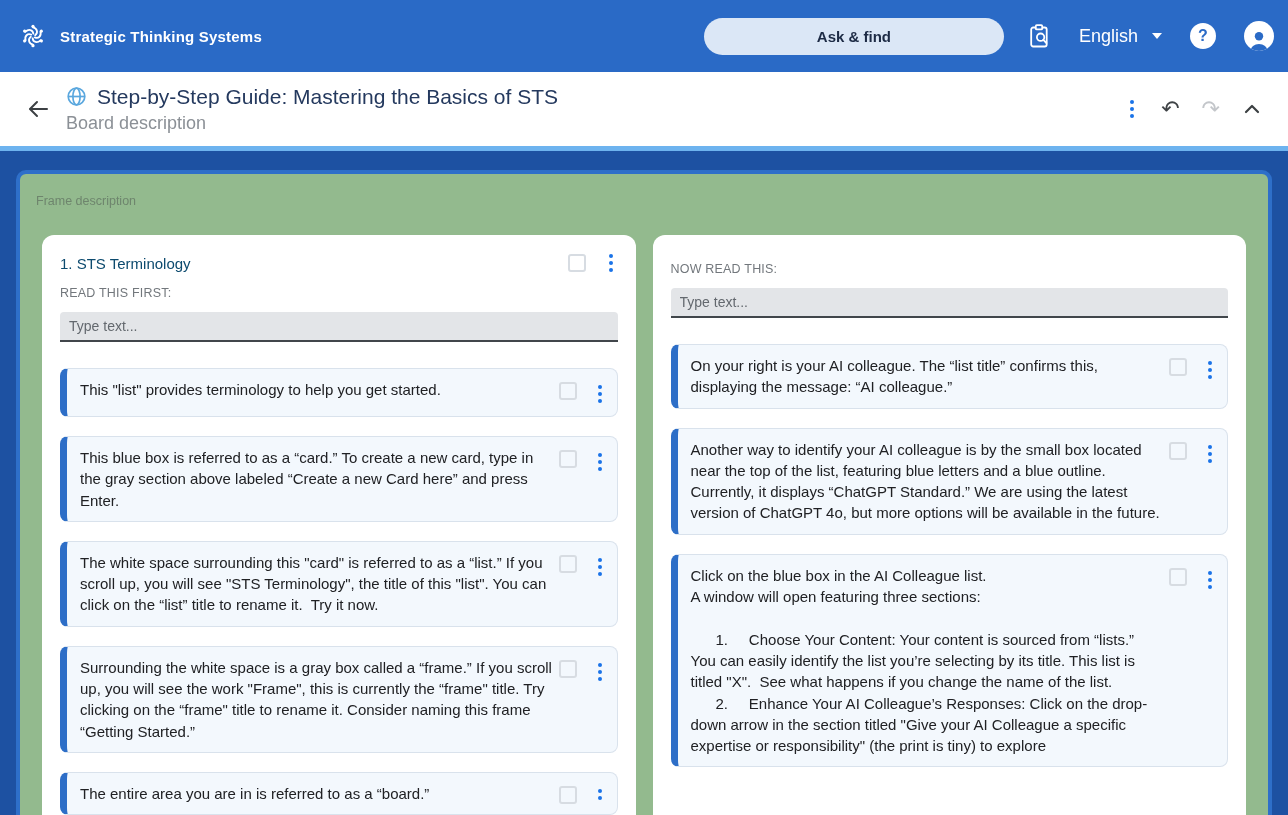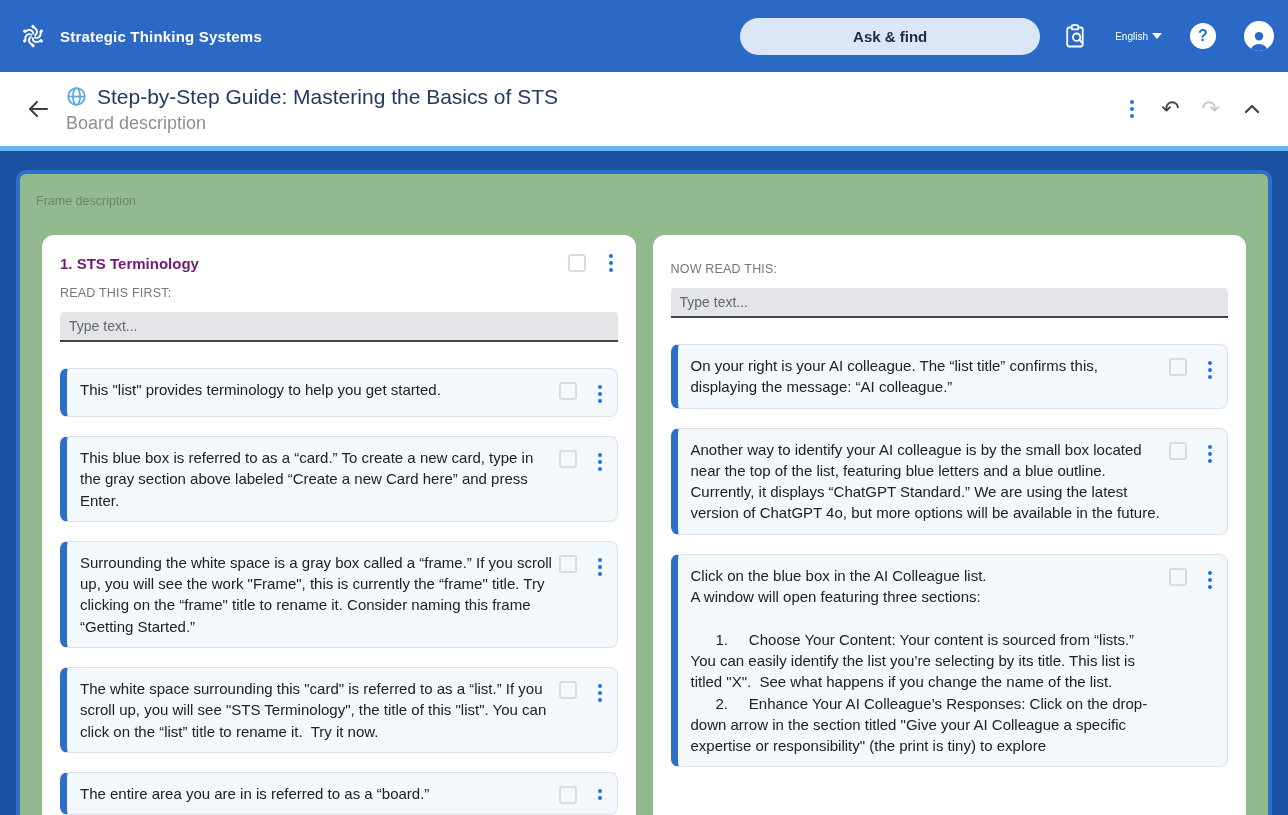--- a/index.html
+++ b/index.html
@@ -6,21 +6,21 @@
   html,body { width:1288px; height:815px; overflow:hidden; }
   body { font-family:"Liberation Sans", sans-serif; background:#1d51a2; }
 
   
   .appbar { height:72px; background:#2a6ac6; display:flex; align-items:center; padding:0 14px 0 16px; }
   .logo { width:34px; height:34px; display:flex; align-items:center; justify-content:center; }
   .brand { color:#fff; font-size:15px; font-weight:700; margin-left:10px; letter-spacing:.2px; }
   .search-pill { margin-left:auto; width:300px; height:37px; border-radius:19px; background:#dbe7f6;
     display:flex; align-items:center; justify-content:center; color:#1d2b45; font-size:15px; font-weight:700; cursor:pointer; }
   .appbar-right { display:flex; align-items:center; gap:28px; margin-left:24px; }
-  .lang { display:flex; align-items:center; gap:4px; color:#fff; font-size:10px; cursor:pointer; }
+  .lang { display:flex; align-items:center; gap:14px; color:#fff; font-size:18px; cursor:pointer; }
   .caret-down { width:0; height:0; border-left:5px solid transparent; border-right:5px solid transparent; border-top:6px solid #fff; }
   .help-circle { width:26px; height:26px; border-radius:50%; background:#fff; color:#2a6ac6; font-weight:700;
     font-size:16px; display:flex; align-items:center; justify-content:center; cursor:pointer; }
   .avatar { width:30px; height:30px; border-radius:50%; background:#fff; display:flex; align-items:flex-end; justify-content:center; overflow:hidden; cursor:pointer; }
 
   
   .board-header { height:74px; background:#fff; display:flex; align-items:center; padding:0 18px 0 24px; }
   .back-btn { width:28px; height:28px; display:flex; align-items:center; justify-content:center; cursor:pointer; }
   .bh-text { margin-left:14px; display:flex; flex-direction:column; }
   .bh-titlerow { display:flex; align-items:center; gap:10px; }
@@ -43,21 +43,21 @@
   .caret-bar { width:2px; height:27px; background:#111; margin-left:2px; }
   .frame-desc { font-size:12.5px; color:#6e856d; margin-top:0; }
   .frame-controls { margin-left:auto; display:flex; align-items:center; gap:20px; padding-right:16px; }
   .checkbox { width:18px; height:18px; border:2px solid #d7dce2; border-radius:3px; background:transparent; cursor:pointer; flex:none; }
   .checkbox.on-green { border-color:rgba(255,255,255,.5); }
 
   
   .lists { display:flex; gap:17px; margin-top:27px; margin-left:6px; align-items:flex-start; }
   .list { width:596px; min-height:600px; background:#fff; border-radius:12px; padding:16px 18px; }
   .list-head { display:flex; align-items:center; }
-  .list-title { flex:1; font-size:15px; font-weight:700; color:#701a75; padding-right:10px; cursor:text; }
+  .list-title { flex:1; font-size:15px; font-weight:400; color:#0c4a6e; padding-right:10px; cursor:text; }
   .list-controls { display:flex; align-items:center; gap:18px; }
   .list-sub { margin-top:11px; font-size:12.5px; color:#72777c; letter-spacing:.2px; }
   .list-input { margin-top:12px; width:100%; height:30px; background:#e3e5e8; border:none; outline:none;
     border-bottom:2px solid #41464b; border-radius:4px 4px 0 0; padding:0 9px; font-size:14px;
     font-family:"Liberation Sans", sans-serif; color:#202124; }
   .list-input::placeholder { color:#63686e; }
   .cards { margin-top:26px; display:flex; flex-direction:column; gap:19px; }
   .card { background:#f3f8fd; border:1px solid #d9e2ec; border-left:7px solid #2d6ec7; border-radius:8px;
     padding:10px 10px 10px 13px; display:flex; gap:6px; cursor:pointer; }
   .card-text { flex:1; font-size:15px; line-height:1.42; color:#202124; white-space:pre-wrap; }
@@ -204,32 +204,32 @@
             <div class="card-controls">
               <span class="checkbox"></span>
               <span class="kebab">
                   <i></i>
                   <i></i>
                   <i></i>
                 </span>
             </div>
           </div>
           <div class="card">
+            <span class="card-text">The white space surrounding this "card" is referred to as a “list.” If you scroll up, you will see "STS Terminology", the title of this "list". You can click on the “list” title to rename it.  Try it now.</span>
+            <div class="card-controls">
+              <span class="checkbox"></span>
+              <span class="kebab">
+                  <i></i>
+                  <i></i>
+                  <i></i>
+                </span>
+            </div>
+          </div>
+          <div class="card">
             <span class="card-text">Surrounding the white space is a gray box called a “frame.” If you scroll up, you will see the work "Frame", this is currently the “frame" title. Try clicking on the “frame" title to rename it. Consider naming this frame “Getting Started.”</span>
-            <div class="card-controls">
-              <span class="checkbox"></span>
-              <span class="kebab">
-                  <i></i>
-                  <i></i>
-                  <i></i>
-                </span>
-            </div>
-          </div>
-          <div class="card">
-            <span class="card-text">The white space surrounding this "card" is referred to as a “list.” If you scroll up, you will see "STS Terminology", the title of this "list". You can click on the “list” title to rename it.  Try it now.</span>
             <div class="card-controls">
               <span class="checkbox"></span>
               <span class="kebab">
                   <i></i>
                   <i></i>
                   <i></i>
                 </span>
             </div>
           </div>
           <div class="card">

